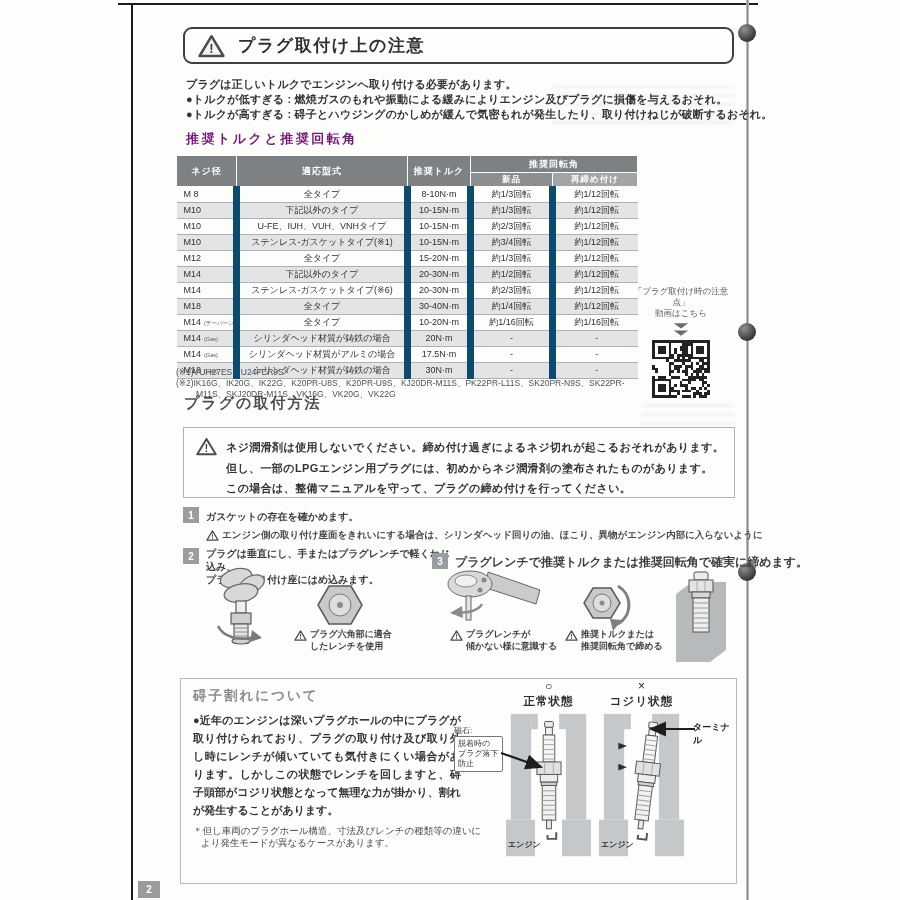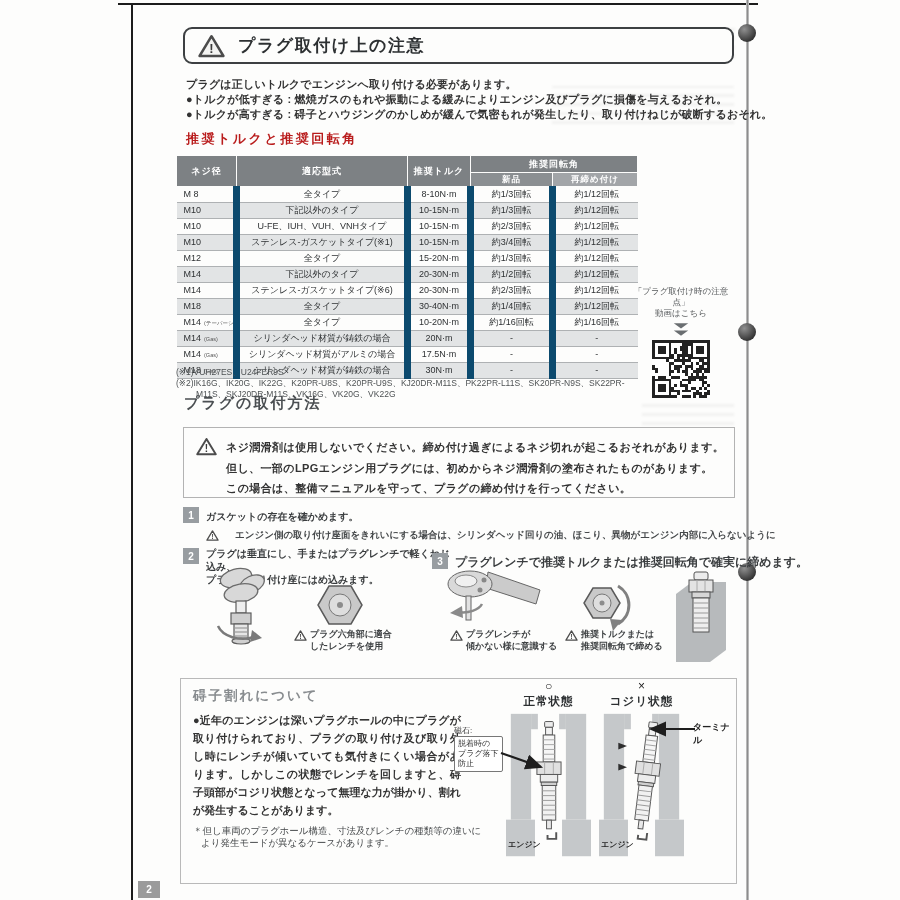--- a/index.html
+++ b/index.html
@@ -21,21 +21,21 @@
   .title-box{position:absolute;left:183px;top:27px;width:551px;height:37px;border:2px solid #3d4042;
              border-radius:9px;display:flex;align-items:center;padding-left:13px;box-sizing:border-box;background:#fdfdfc}
   .title-text{font-size:17px;font-weight:bold;color:#2d3032;margin-left:13px;letter-spacing:1.5px}
   .wt{flex:none;display:block}
   .wt-lg{width:27px;height:24px}
   .wt-md{width:21px;height:19px}
   .wt-sm{width:13px;height:11px;margin-top:1px}
   
   .intro{position:absolute;left:186px;top:77px;font-size:11px;font-weight:600;color:#333;line-height:15px;letter-spacing:.2px}
   .intro .first{}
-  .sec-gray{position:absolute;font-size:13px;font-weight:bold;color:#b91c1c;letter-spacing:2.5px}
+  .sec-gray{position:absolute;font-size:13px;font-weight:bold;color:#701a75;letter-spacing:2.5px}
   
   .ttab{position:absolute;left:176px;top:155px;width:461px;border-collapse:collapse;table-layout:fixed}
   .ttab th{background:#7d8184;color:#fff;font-size:9px;font-weight:600;border:1.5px solid #fdfdfc;padding:0;height:16px;letter-spacing:1px}
   .ttab th.sub{height:13px;font-size:8.5px;background:#8b8f92}
   .ttab th.sub2{background:#a2a5a8}
   .ttab td{font-size:9px;text-align:center;border-top:1px solid #aeb1b3;border-left:7px solid #0c4a6e;
            padding:1px 2px;height:13px;color:#2e3133;line-height:11px;overflow:hidden;white-space:nowrap}
   .ttab td:first-child{text-align:left;padding-left:7px;border-left:none}
   .ttab td:last-child{border-right:none}
   .ttab tbody tr:nth-child(even){background:#e2e4e5}
@@ -52,21 +52,21 @@
   .install-head{position:absolute;left:184px;top:394px;font-size:15px;font-weight:bold;color:#4b4f52;letter-spacing:2px}
   
   .warn-box{position:absolute;left:183px;top:427px;width:552px;height:71px;border:1px solid #b3b3b3;
             background:#fdfdfc;display:flex;align-items:flex-start;padding:9px 0 0 12px;box-sizing:border-box}
   .warn-lines{margin-left:9px;font-size:11px;font-weight:600;line-height:20.5px;color:#333;letter-spacing:.4px}
   
   .step-num{position:absolute;width:16px;height:16px;background:#989da1;color:#fff;font-size:10px;font-weight:bold;
             display:flex;align-items:center;justify-content:center}
   .step-text{position:absolute;font-size:10px;font-weight:600;white-space:pre-line;line-height:13px;color:#3a3d3f}
   .nowrap{white-space:nowrap}
-  .step-note{position:absolute;font-size:9.5px;font-weight:600;color:#46494b;display:flex;gap:16px;align-items:flex-start;white-space:nowrap}
+  .step-note{position:absolute;font-size:9.5px;font-weight:600;color:#46494b;display:flex;gap:3px;align-items:flex-start;white-space:nowrap}
   .caption{position:absolute;display:flex;gap:3px;font-size:9px;font-weight:600;line-height:11.5px;color:#3f4244}
   .caption .txt{white-space:pre-line}
   .illus{position:absolute}
   
   .ins-box{position:absolute;left:180px;top:678px;width:555px;height:204px;border:1px solid #b9b9b9;border-radius:0;background:#fdfdfc}
   .ins-head{position:absolute;left:12px;top:8px;font-size:13.5px;font-weight:bold;color:#888c8f;letter-spacing:2px}
   .ins-body{position:absolute;left:12px;top:32px;width:268px;font-size:11px;font-weight:600;line-height:18px;color:#333;text-align:justify}
   .ins-fn{position:absolute;left:12px;top:146px;width:282px;font-size:9.5px;color:#45484a;line-height:12px;padding-left:8px;text-indent:-8px}
   .diag-mark{position:absolute;text-align:center;font-size:12px;line-height:13px;color:#222;width:85px}
   .diag-label{position:absolute;text-align:center;font-size:11.5px;font-weight:bold;letter-spacing:1px;color:#2c2f31;width:85px}

